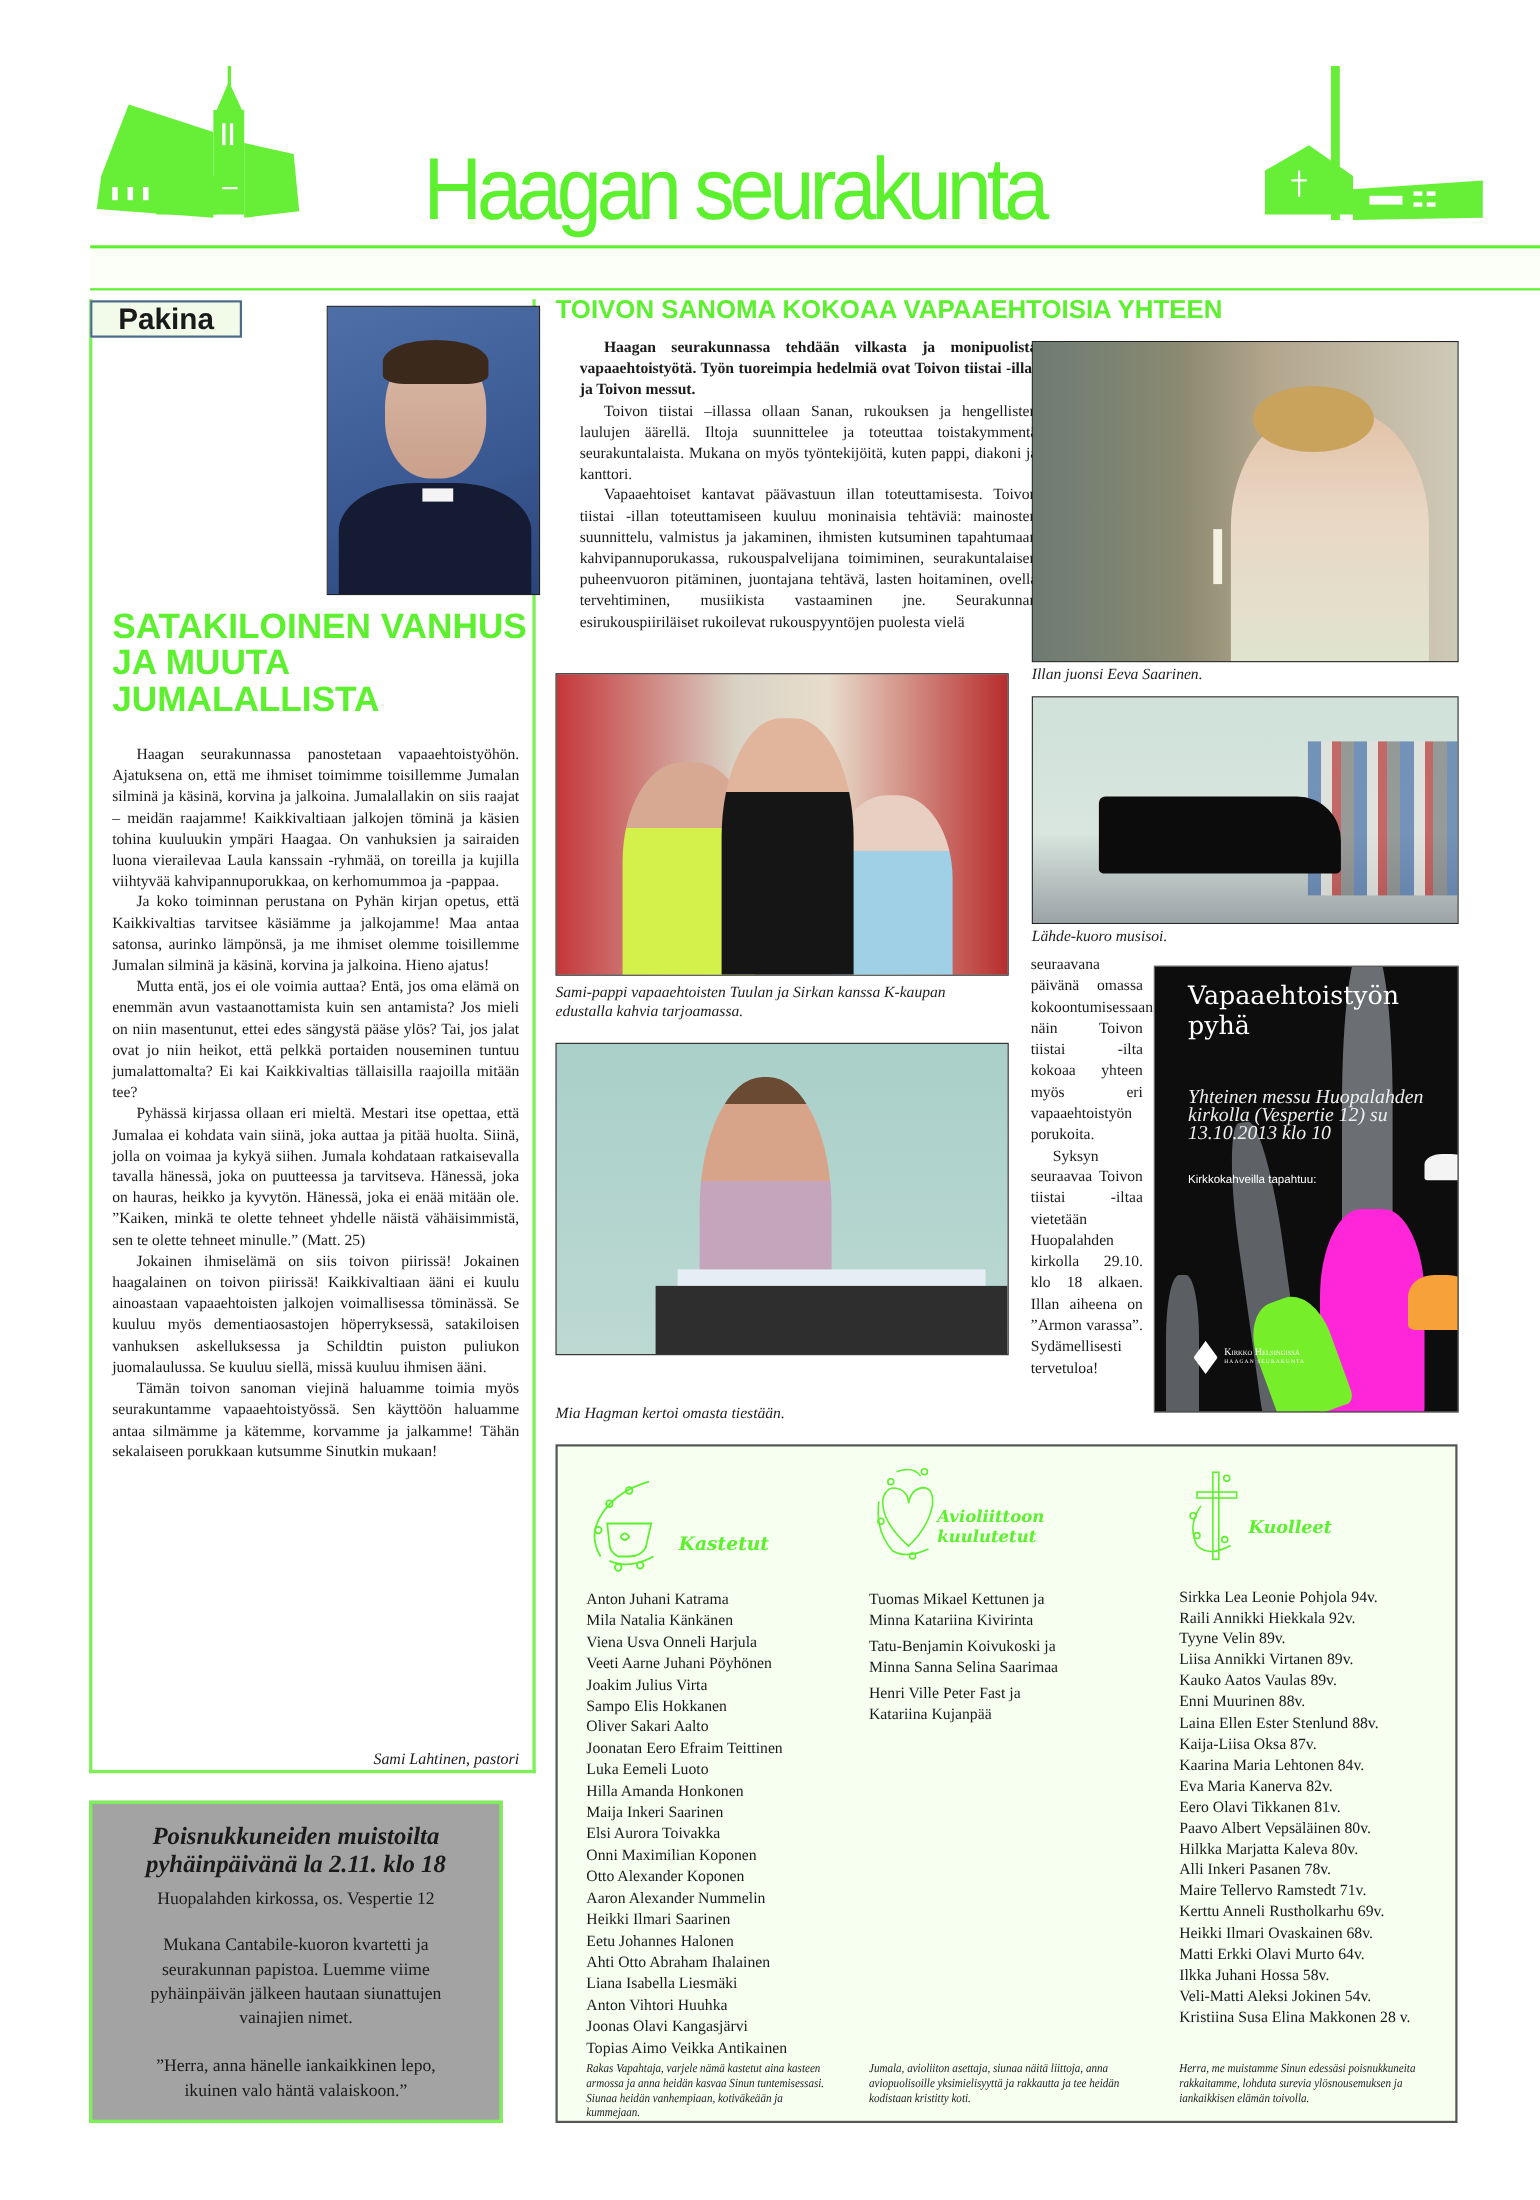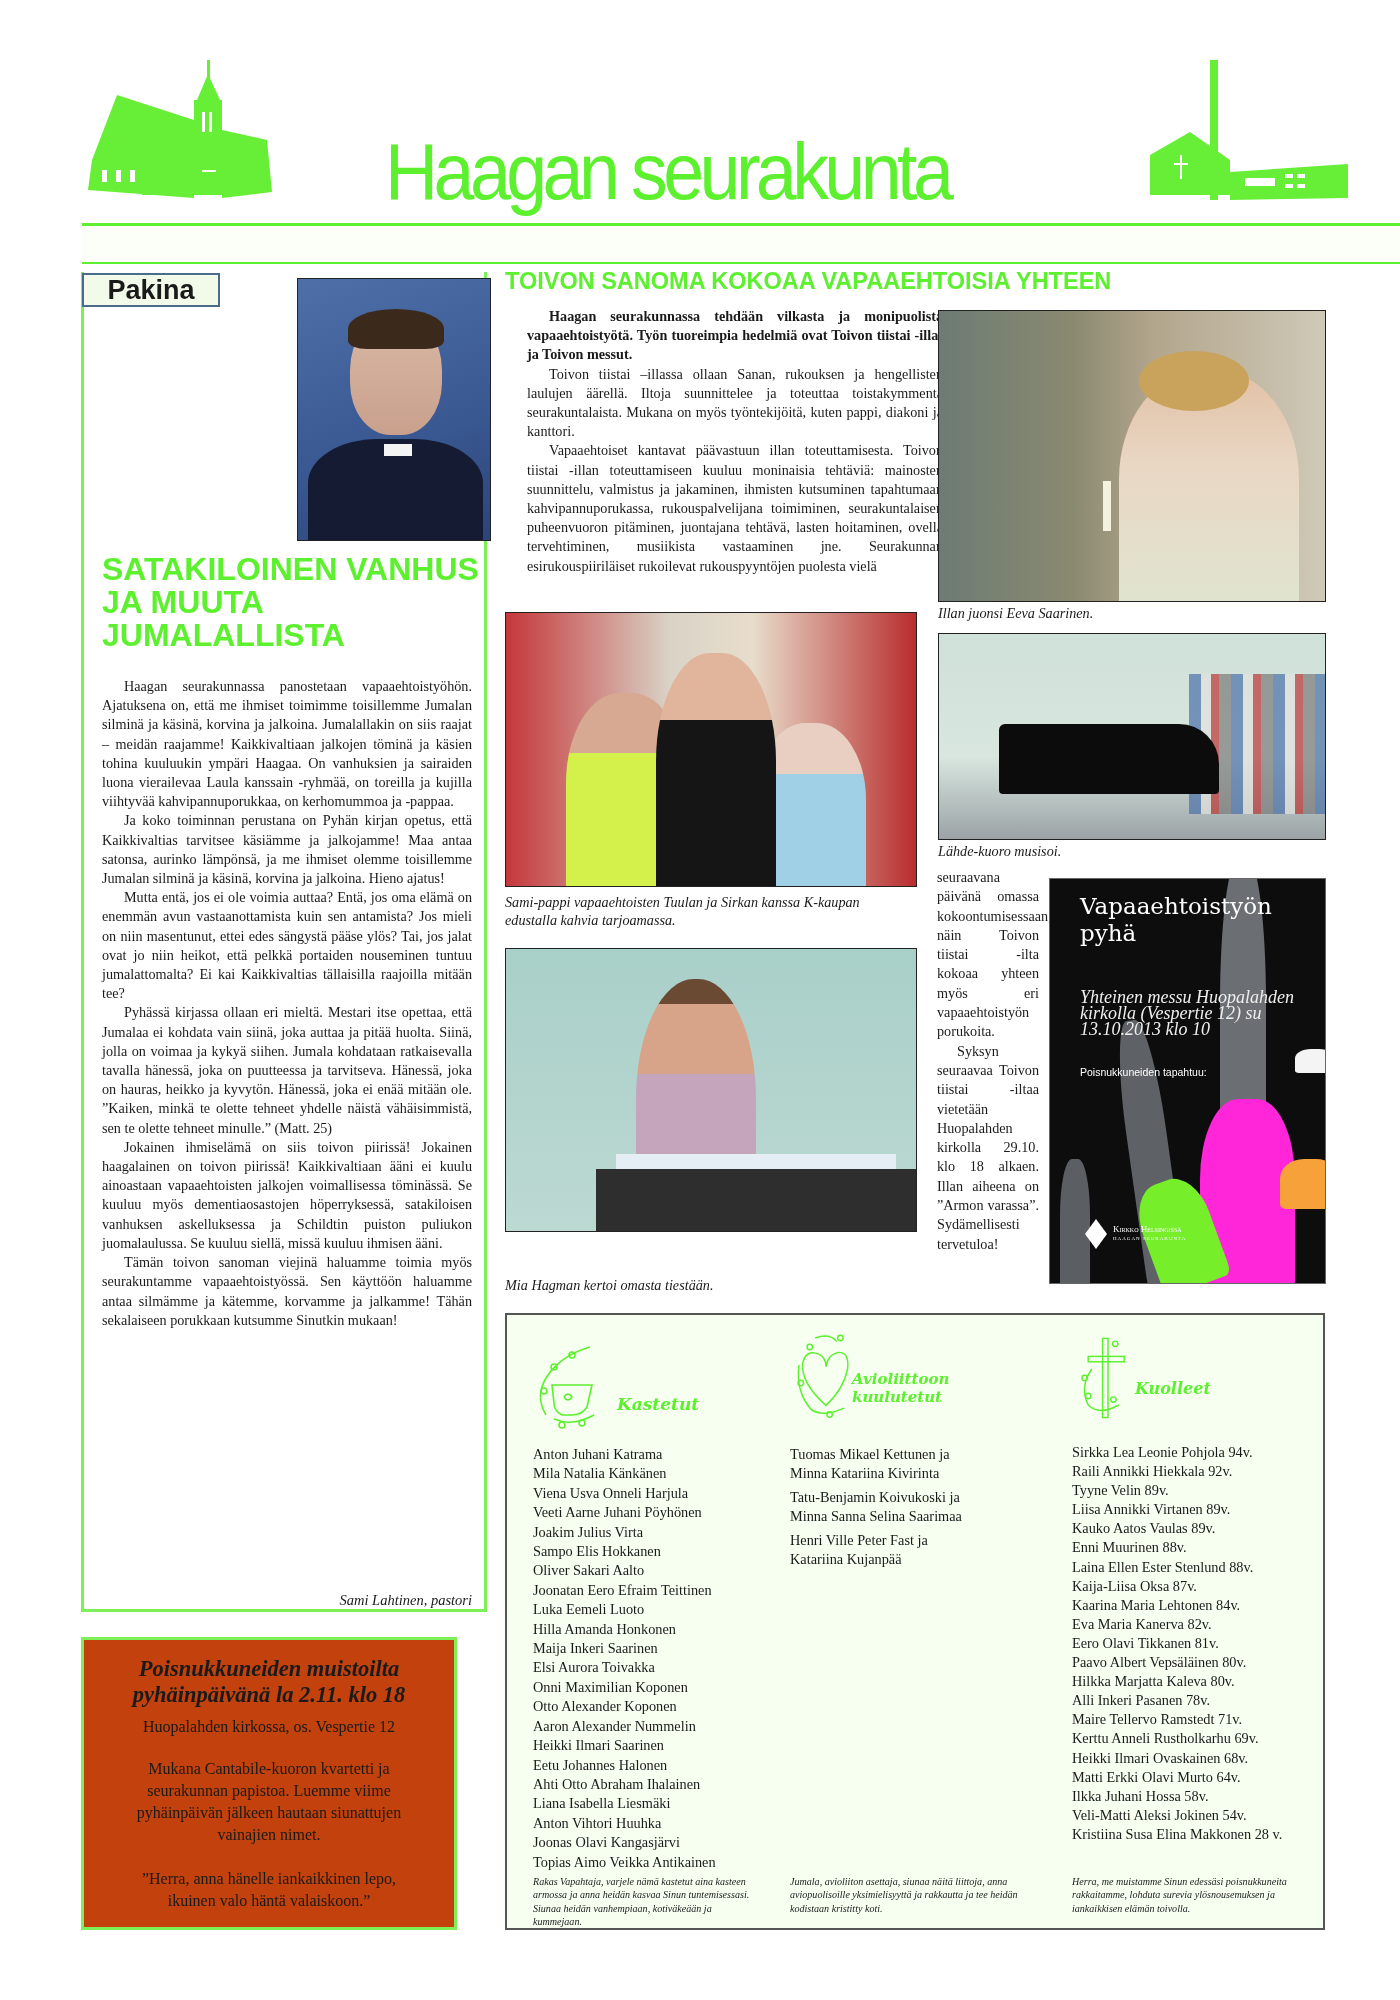--- a/index.html
+++ b/index.html
@@ -24,21 +24,21 @@
   .portrait .body { position:absolute; left:10px; top:160px; width:175px; height:110px; border-radius:40% 40% 0 0; background:#141b33; }
   .portrait .collar { position:absolute; left:86px; top:165px; width:28px; height:12px; background:#f4f4f4; }
   .pakina-head { left:102px; top:553px; width:380px; font-family:"Liberation Sans", sans-serif; font-weight:bold;
       font-size:32px; line-height:33px; color:#5cf02e; }
   .body-text { font-size:14.2px; line-height:19.2px; text-align:justify; hyphens:auto; }
   .body-text p { margin:0; text-indent:22px; }
   .pakina-text { left:102px; top:677px; width:370px; }
   .signature { left:250px; top:1592px; width:222px; text-align:right; font-style:italic; font-size:14.5px; }
 
   
-  .event-box { left:81px; top:1637px; width:376px; height:293px; border:3px solid #7df058; background:#c2410c; box-sizing:border-box; text-align:center; }
+  .event-box { left:81px; top:1637px; width:376px; height:293px; border:3px solid #7df058; background:#a3a3a3; box-sizing:border-box; text-align:center; }
   .event-title { margin-top:16px; font-weight:bold; font-style:italic; font-size:22.5px; line-height:26px; }
   .event-sub { margin-top:10px; font-size:16px; }
   .event-desc { margin-top:22px; font-size:16px; line-height:22px; padding:0 22px; }
   .event-quote { margin-top:22px; font-size:16px; line-height:22px; }
 
   
   .main-head { left:505px; top:268px; font-family:"Liberation Sans", sans-serif; font-weight:bold; font-size:23.5px; color:#5cf02e; white-space:nowrap; }
   .main-text { left:527px; top:307px; width:416px; }
   .lead { font-weight:bold; }
 
@@ -215,21 +215,21 @@
   <div class="hand" style="left:10px;top:280px;width:30px;height:140px;background:#5b5f63"></div>
   <div class="hand" style="left:150px;top:220px;width:95px;height:200px;background:#ff26d9"></div>
   <div class="hand" style="left:95px;top:300px;width:70px;height:110px;background:#76ee2a;transform:rotate(-20deg)"></div>
   <div class="hand" style="left:230px;top:280px;width:60px;height:50px;background:#f6a13a"></div>
   <div class="hand" style="left:245px;top:170px;width:40px;height:24px;background:#f4f4f4"></div>
   <div class="poster-title">
     <div>Vapaaehtoistyön</div>
     <div>pyhä</div>
   </div>
   <div class="poster-sub">Yhteinen messu Huopalahden kirkolla (Vespertie 12) su 13.10.2013 klo 10</div>
-  <div class="poster-kk">Poisnukkuneiden tapahtuu:</div>
+  <div class="poster-kk">Kirkkokahveilla tapahtuu:</div>
   <div class="poster-logo">
     <div class="diamond"></div>
     <div>
       <div class="lt">Kirkko Helsingissä</div>
       <div class="lt lt2">HAAGAN SEURAKUNTA</div>
     </div>
   </div>
 </aside>
 
 <section class="abs family-box">

